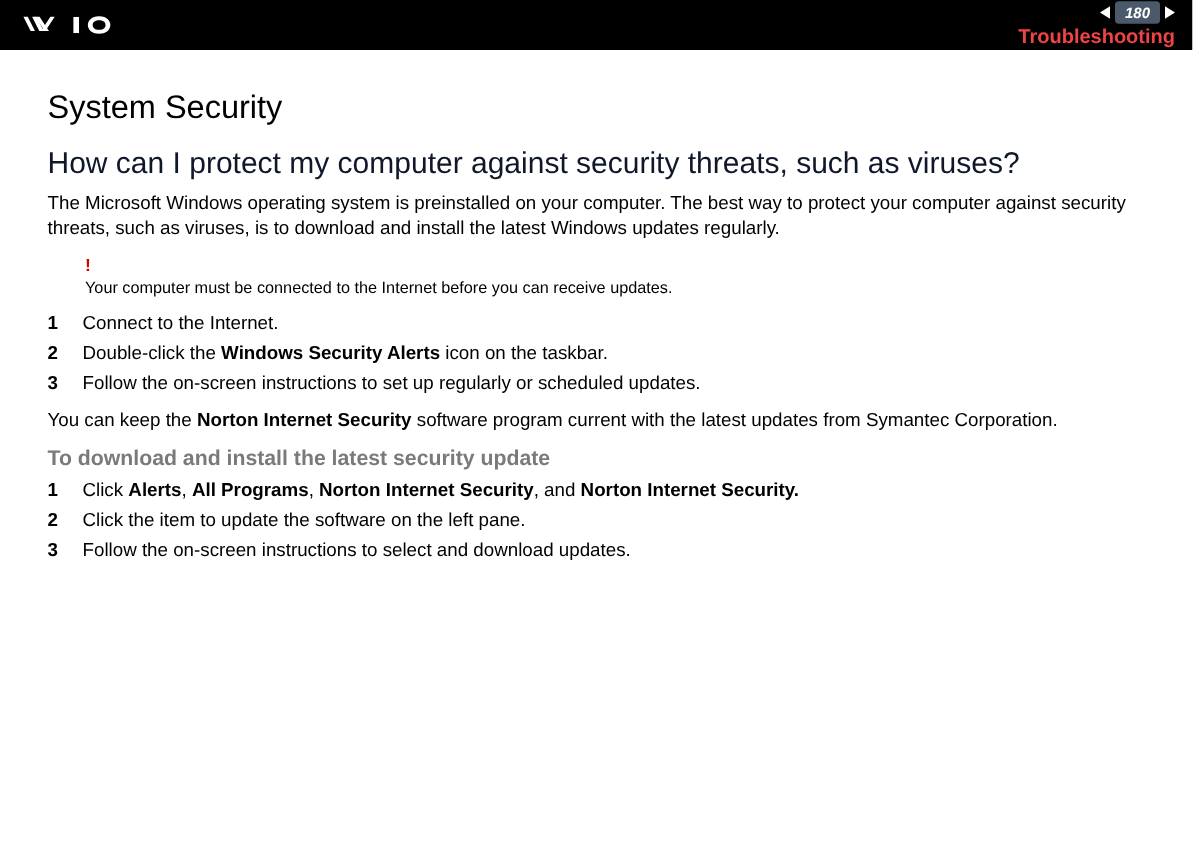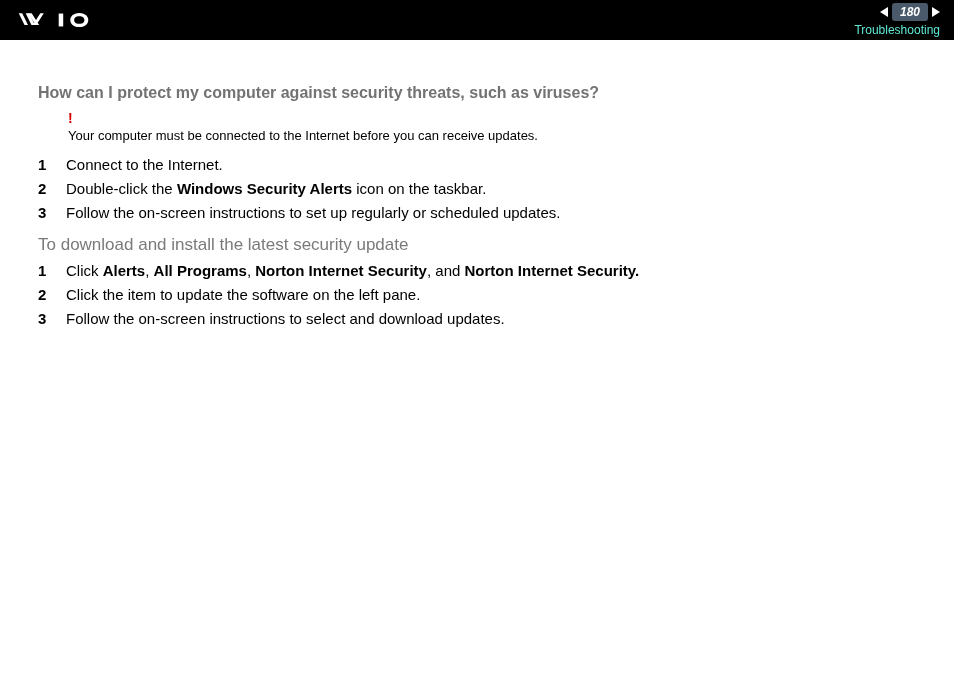--- a/index.html
+++ b/index.html
@@ -46,43 +46,43 @@
   .page-badge {
     background: #4a5a6a;
     color: #fff;
     font-style: italic;
     font-weight: bold;
     font-size: 12px;
     padding: 2px 8px;
     border-radius: 3px;
   }
   .section-label {
-    color: #5eead4;
-    font-size: 12px;
-    font-weight: normal;
+    color: #ef4444;
+    font-size: 16px;
+    font-weight: bold;
   }
   .content {
     padding: 30px 38px 20px 38px;
   }
   h1 {
     font-size: 26px;
     font-weight: normal;
     margin-bottom: 16px;
   }
   h2 {
-    color: #737373;
-    font-size: 16px;
-    font-weight: bold;
+    color: #0f172a;
+    font-size: 24px;
+    font-weight: normal;
     margin-bottom: 8px;
     margin-top: 14px;
   }
   h3 {
     color: #7a7a7a;
     font-size: 17px;
-    font-weight: normal;
+    font-weight: bold;
     margin-top: 10px;
     margin-bottom: 0;
   }
   p.body {
     font-size: 15px;
     line-height: 1.35;
     margin-bottom: 10px;
   }
   .note {
     margin: 6px 0 10px 30px;
@@ -129,22 +129,24 @@
     <div class="pager">
       <div class="arrow-left"></div>
       <div class="page-badge">180</div>
       <div class="arrow-right"></div>
     </div>
     <div class="section-label">Troubleshooting</div>
   </div>
 </div>
 
 <div class="content">
+  <h1>System Security</h1>
 
   <h2>How can I protect my computer against security threats, such as viruses?</h2>
+  <p class="body">The Microsoft Windows operating system is preinstalled on your computer. The best way to protect your computer against security threats, such as viruses, is to download and install the latest Windows updates regularly.</p>
 
   <div class="note">
     <span class="note-bang">!</span>
     <span>Your computer must be connected to the Internet before you can receive updates.</span>
   </div>
 
   <ol class="steps">
     <li>
       <span class="num">1</span>
       <span class="txt">Connect to the Internet.</span>
@@ -152,20 +154,21 @@
     <li>
       <span class="num">2</span>
       <span class="txt"><span>Double-click the </span><span class="b">Windows Security Alerts</span><span> icon on the taskbar.</span></span>
     </li>
     <li>
       <span class="num">3</span>
       <span class="txt">Follow the on-screen instructions to set up regularly or scheduled updates.</span>
     </li>
   </ol>
 
+  <p class="body"><span>You can keep the </span><span class="b">Norton Internet Security</span><span> software program current with the latest updates from Symantec Corporation.</span></p>
 
   <h3>To download and install the latest security update</h3>
 
   <ol class="steps">
     <li>
       <span class="num">1</span>
       <span class="txt"><span>Click </span><span class="b">Alerts</span><span>, </span><span class="b">All Programs</span><span>, </span><span class="b">Norton Internet Security</span><span>, and </span><span class="b">Norton Internet Security.</span></span>
     </li>
     <li>
       <span class="num">2</span>

